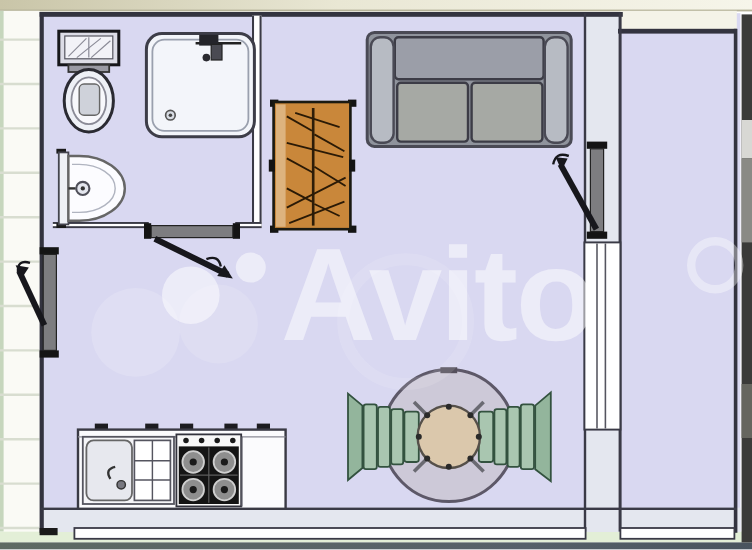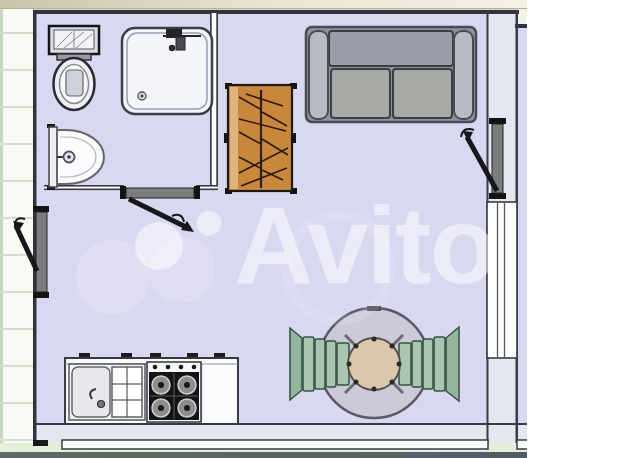--- a/index.html
+++ b/index.html
@@ -1,16 +1,16 @@
 <!DOCTYPE html>
 <html><head>
 <meta charset="utf-8">
 <style>
   html,body{margin:0;padding:0;background:#ffffff;}
-  #stage{position:relative;width:527px;height:458px;overflow:hidden;
+  #stage{position:relative;width:627px;height:458px;overflow:hidden;
          font-family:"Liberation Sans",sans-serif;}
   #plan-svg{position:absolute;left:0;top:0;}
   .wm-text{font-family:"Liberation Sans",sans-serif;font-weight:bold;
            font-size:110px;letter-spacing:-2px;}
 </style>
 </head>
 <body>
 
 <div id="stage">
 <svg id="plan-svg" width="627" height="458" viewBox="0 0 627 458" xmlns="http://www.w3.org/2000/svg">

